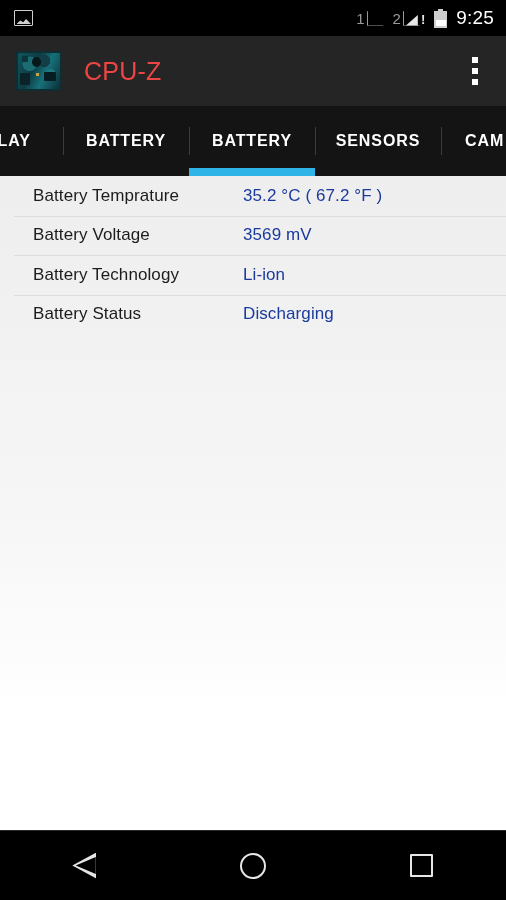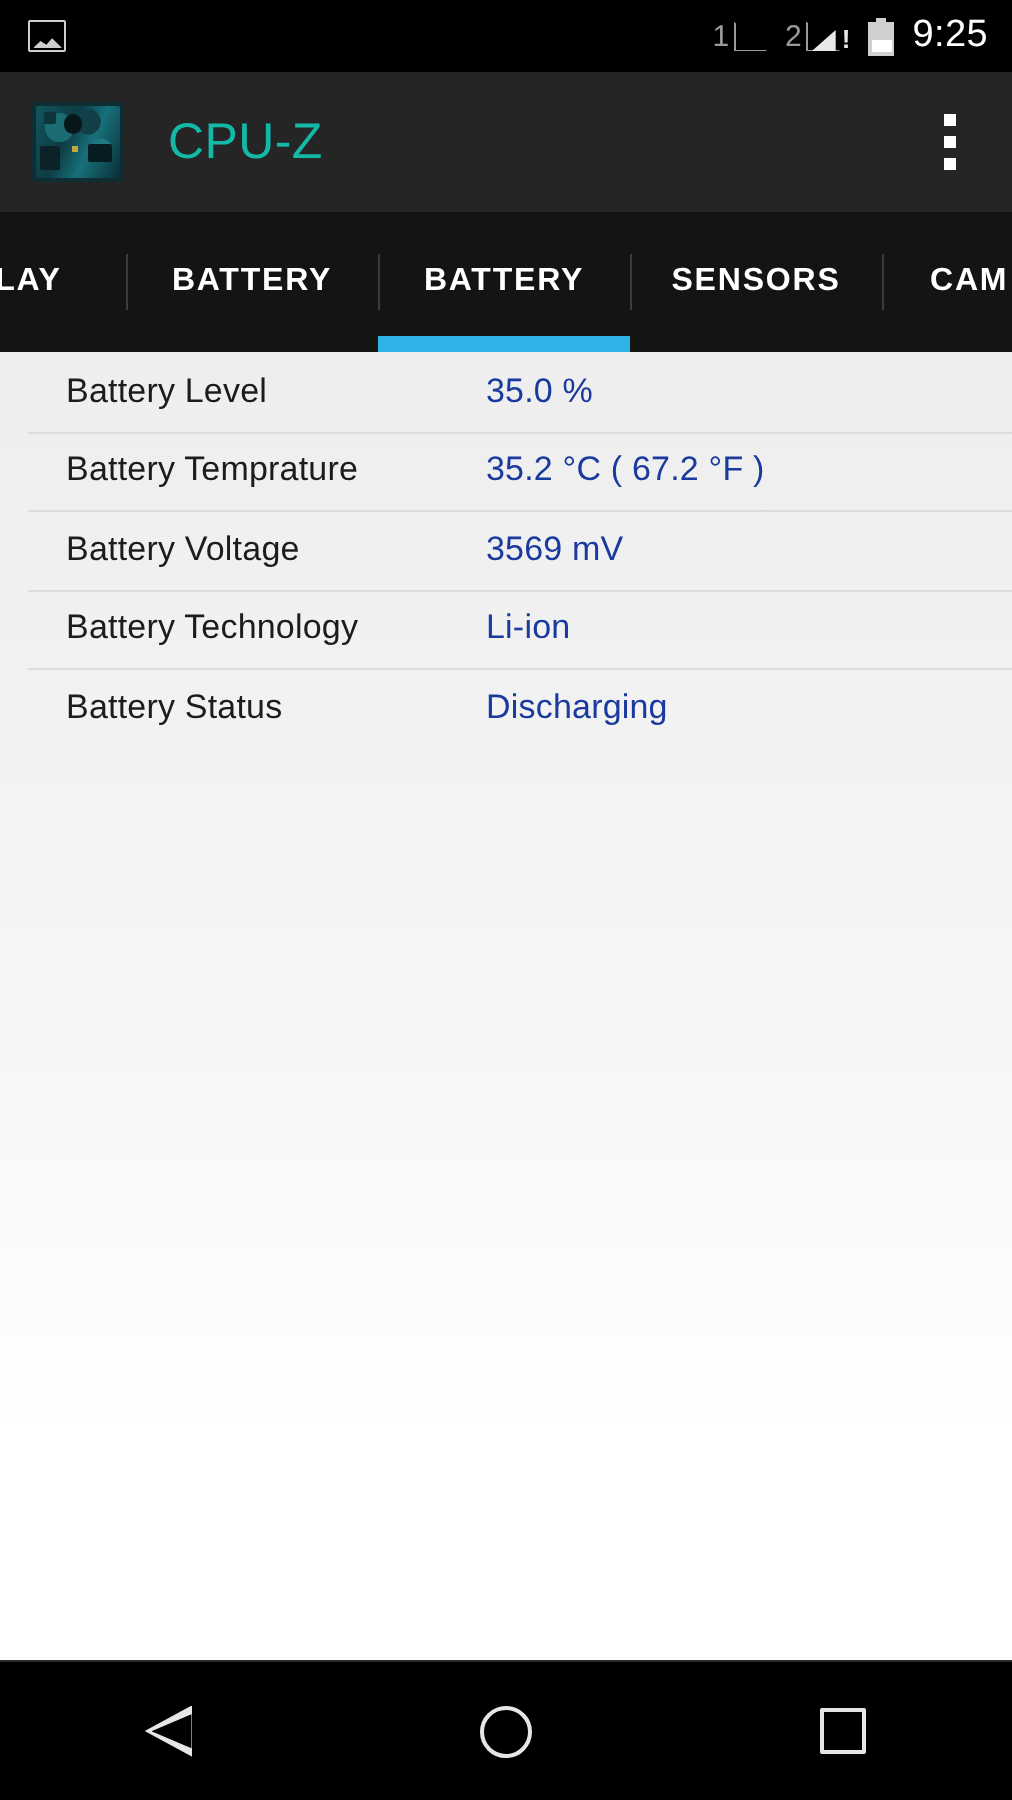--- a/index.html
+++ b/index.html
@@ -102,21 +102,21 @@
   .app-logo .chip {
     position:absolute; background:#0a1a1e; border-radius:1px;
   }
   .app-logo .c1 { left:34%; top:16%; width:20%; height:24%; border-radius:50%; background:#07171a; }
   .app-logo .c2 { left:8%;  top:54%; width:22%; height:30%; background:#0a2228; }
   .app-logo .c3 { left:60%; top:52%; width:26%; height:22%; background:#081d22; }
   .app-logo .c4 { left:12%; top:12%; width:14%; height:16%; background:#0c343b; }
   .app-logo .gold { position:absolute; left:44%; top:54%; width:7%; height:8%; background:#c8a63c; }
   .app-title {
     margin-left:22px;
-    font-size:25px; color:#14b8a6; font-weight:400; letter-spacing:0.2px;
+    font-size:25px; color:#ef4444; font-weight:400; letter-spacing:0.2px;
   }
   .overflow {
     margin-left:auto;
     width:30px; height:42px;
     display:flex; flex-direction:column; align-items:center; justify-content:center;
     gap:5px; cursor:pointer;
   }
   .overflow span {
     width:6px; height:6px; background:#ffffff; display:block;
   }
@@ -285,24 +285,20 @@
     </div>
     <div class="tab tab-4">
       <span class="divider"></span>
       <span class="tlabel">CAM</span>
       <span class="indicator"></span>
     </div>
   </div>
 
   <div class="content">
     <div class="row">
-      <span class="row-label">Battery Level</span>
-      <span class="row-value">35.0 %</span>
-    </div>
-    <div class="row">
       <span class="row-label">Battery Temprature</span>
       <span class="row-value">35.2 °C   ( 67.2 °F )</span>
     </div>
     <div class="row">
       <span class="row-label">Battery Voltage</span>
       <span class="row-value">3569 mV</span>
     </div>
     <div class="row">
       <span class="row-label">Battery Technology</span>
       <span class="row-value">Li-ion</span>

